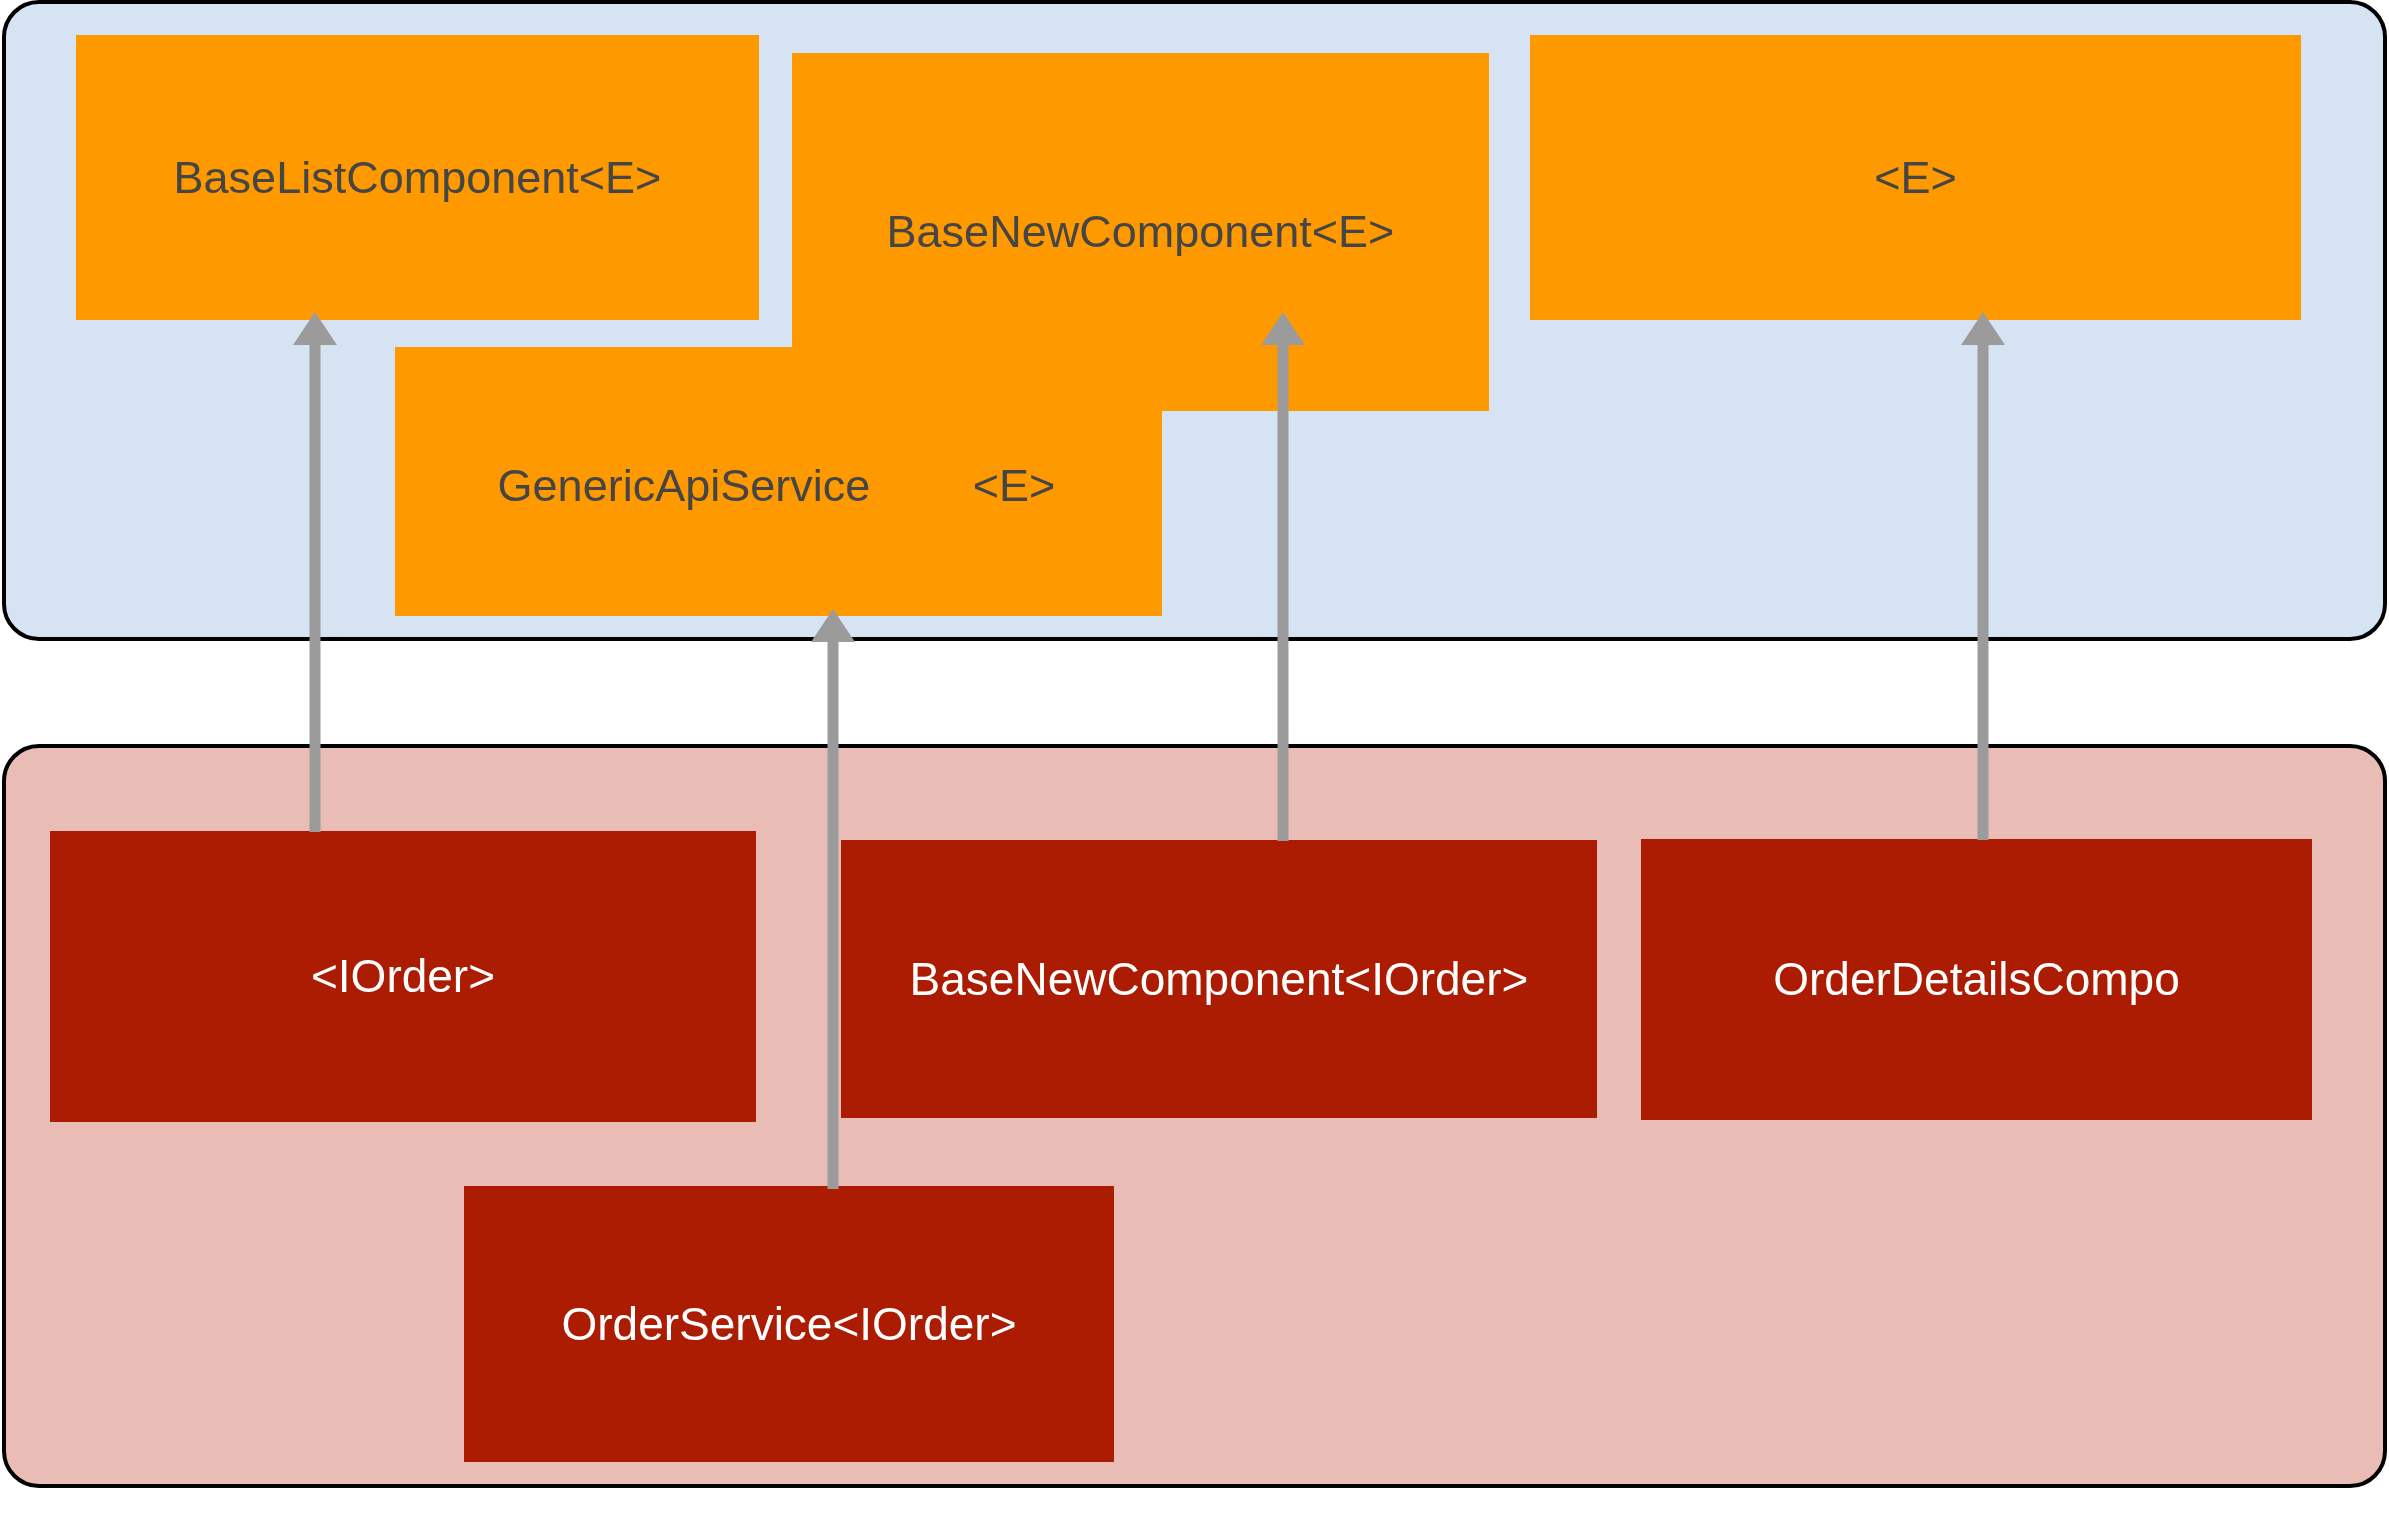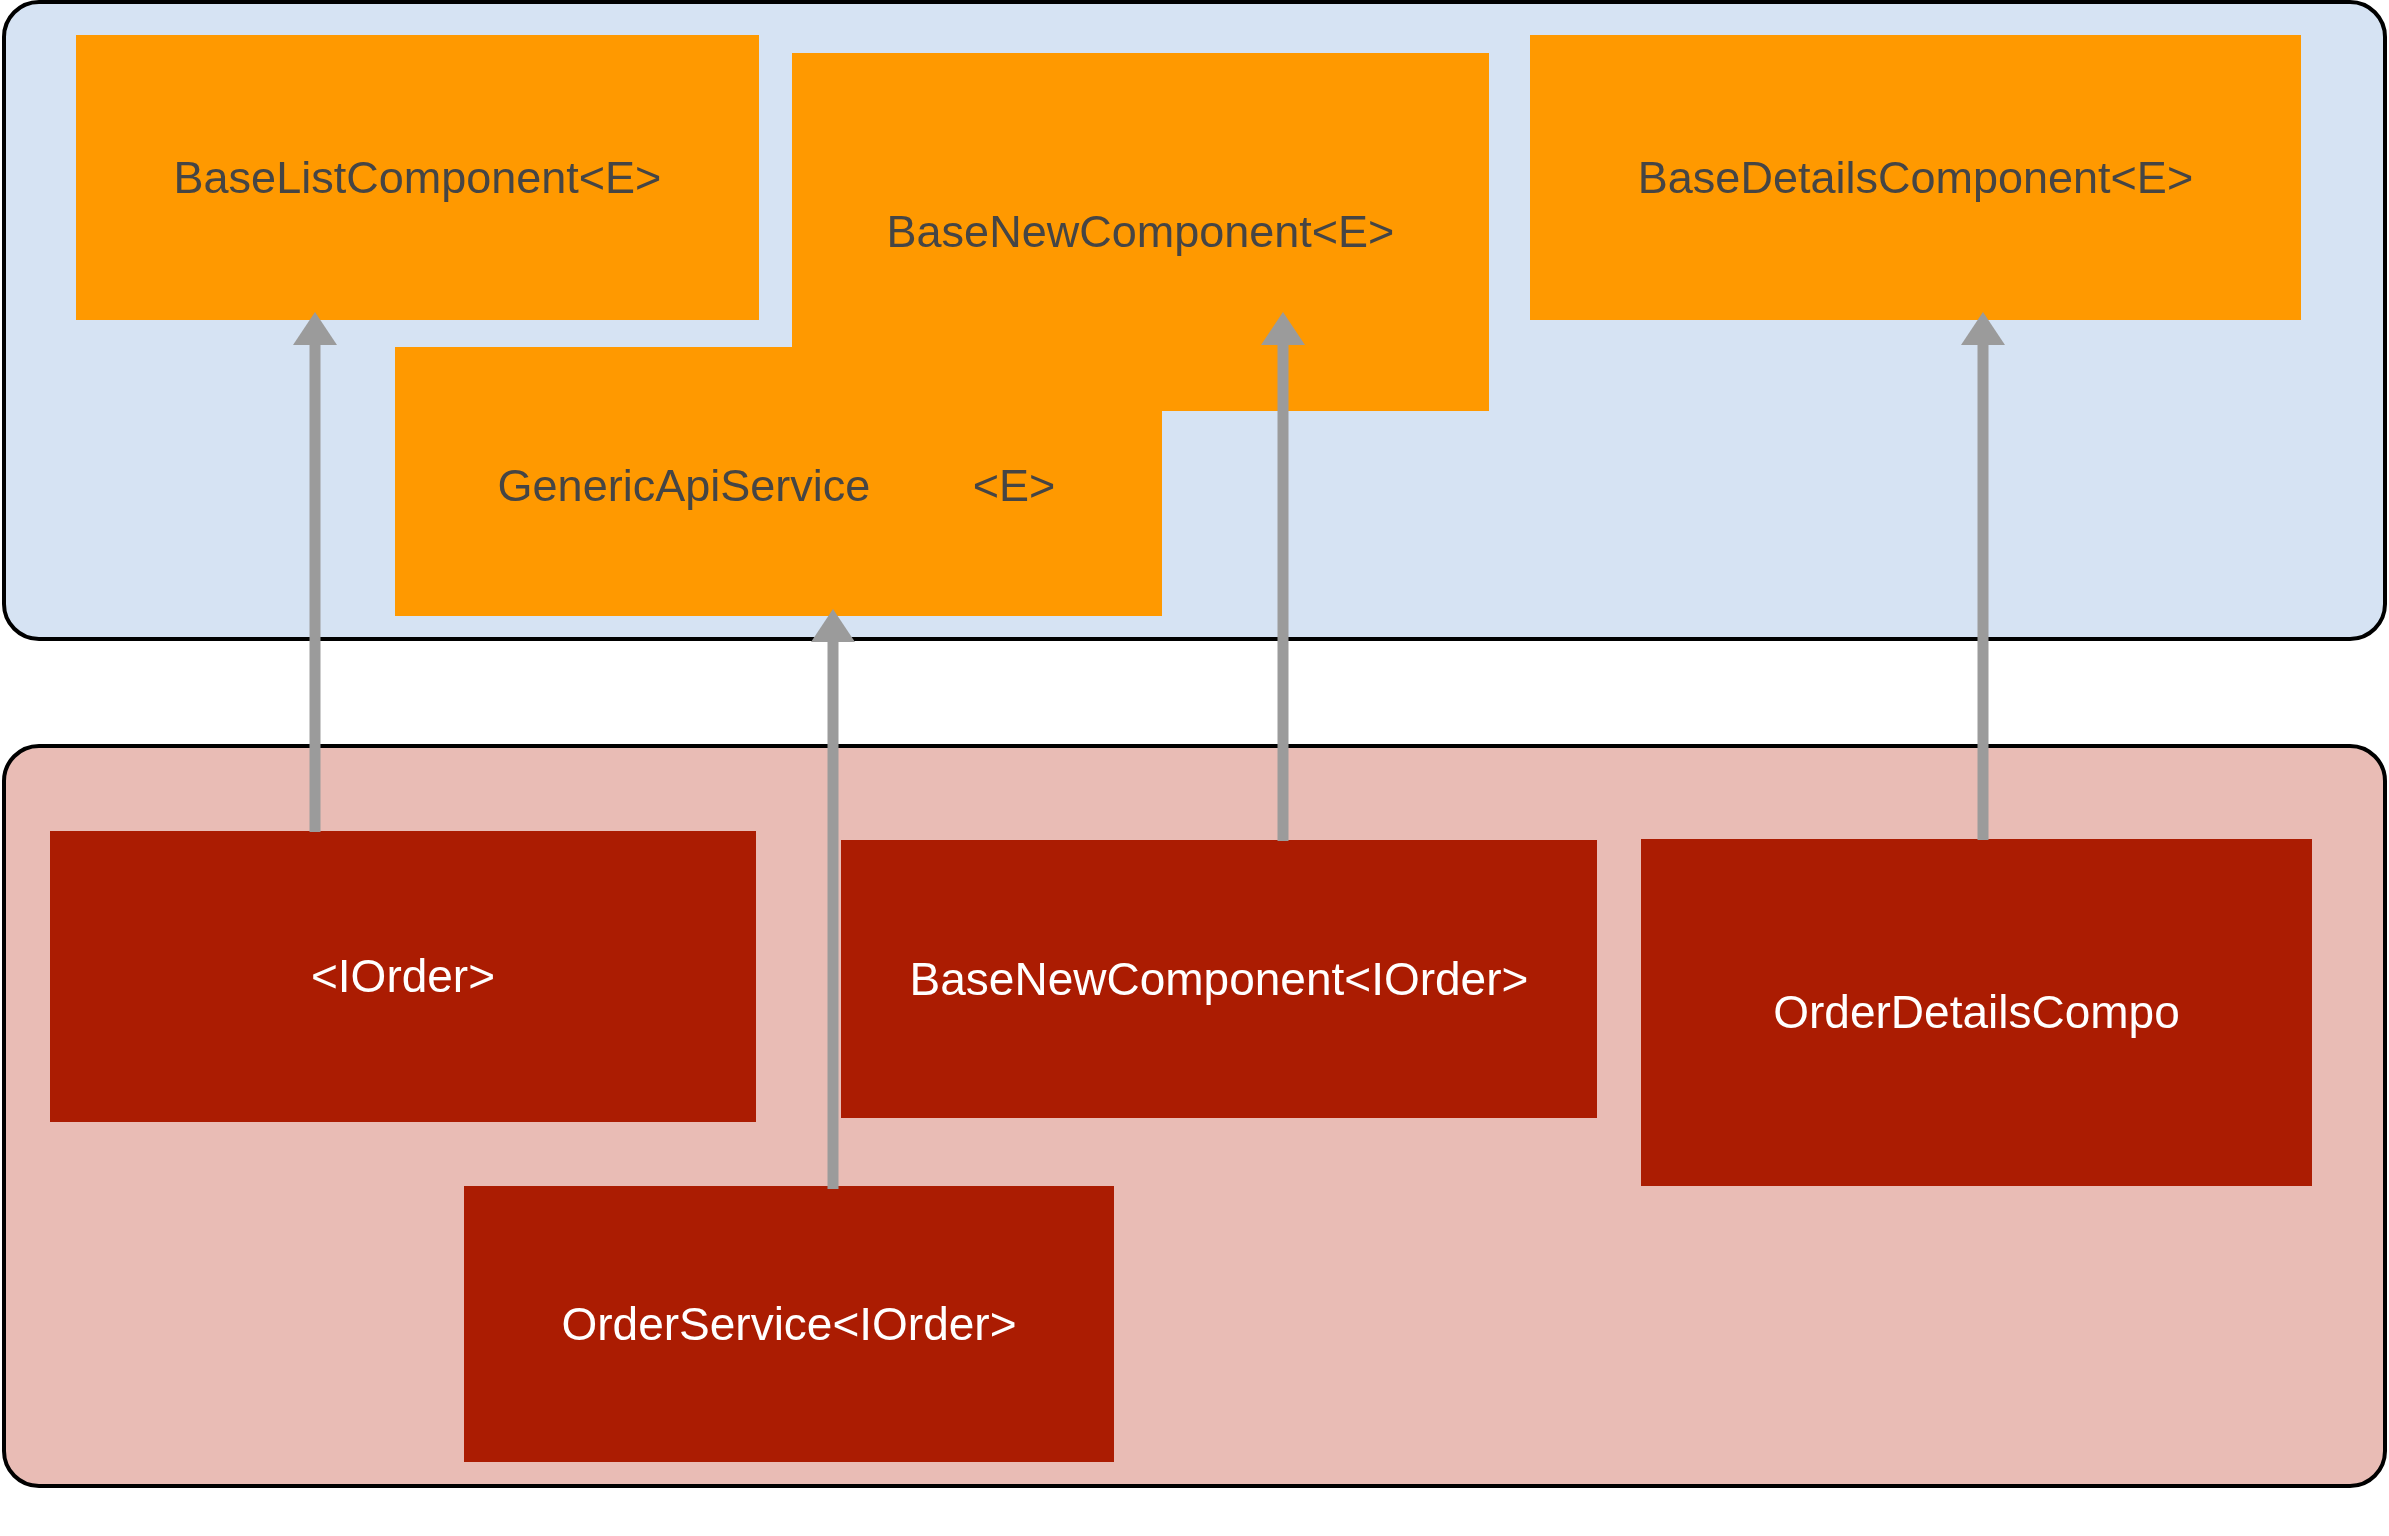--- a/index.html
+++ b/index.html
@@ -70,21 +70,21 @@
   
   .n-base-list    { left: 76px;  top: 35px;   width: 683px; height: 285px; }
   .n-base-new     { left: 792px; top: 35px;   width: 697px; height: 358px; margin-top: 18px; }
   .n-base-details { left: 1530px; top: 35px;   width: 771px; height: 285px; }
   .n-generic-api  { left: 395px;  top: 347px;  width: 767px; height: 269px;
                     justify-content: space-evenly; padding: 35px 4px 26px 0; }
 
   
   .n-order-list    { left: 50px;   top: 831px; width: 706px; height: 291px; }
   .n-order-new     { left: 841px; top: 840px; width: 756px; height: 278px; }
-  .n-order-details { left: 1641px; top: 839px; width: 671px; height: 347px;
+  .n-order-details { left: 1641px; top: 839px; width: 671px; height: 281px;
                      padding: 0 22px; box-sizing: border-box; }
   .n-order-service { left: 464px;  top: 1186px; width: 650px; height: 276px; }
 
   
   .arrow {
     position: absolute;
   }
   .arrow .shaft {
     position: absolute;
     left: 50%;
@@ -123,21 +123,20 @@
     <span class="line1">BaseListComponent</span>
     <span class="line2">&lt;E&gt;</span>
   </div>
 
   <div class="node node-generic n-base-new">
     <span class="line1">BaseNewComponent</span>
     <span class="line2">&lt;E&gt;</span>
   </div>
 
   <div class="node node-generic n-base-details">
-    <span class="line1">BaseDetailsComponent</span>
     <span class="line2">&lt;E&gt;</span>
   </div>
 
   <div class="node node-generic n-generic-api">
     <span class="line1">GenericApiService</span>
     <span class="line2">&lt;E&gt;</span>
   </div>
 
   <div class="layer layer-order"></div>
 

